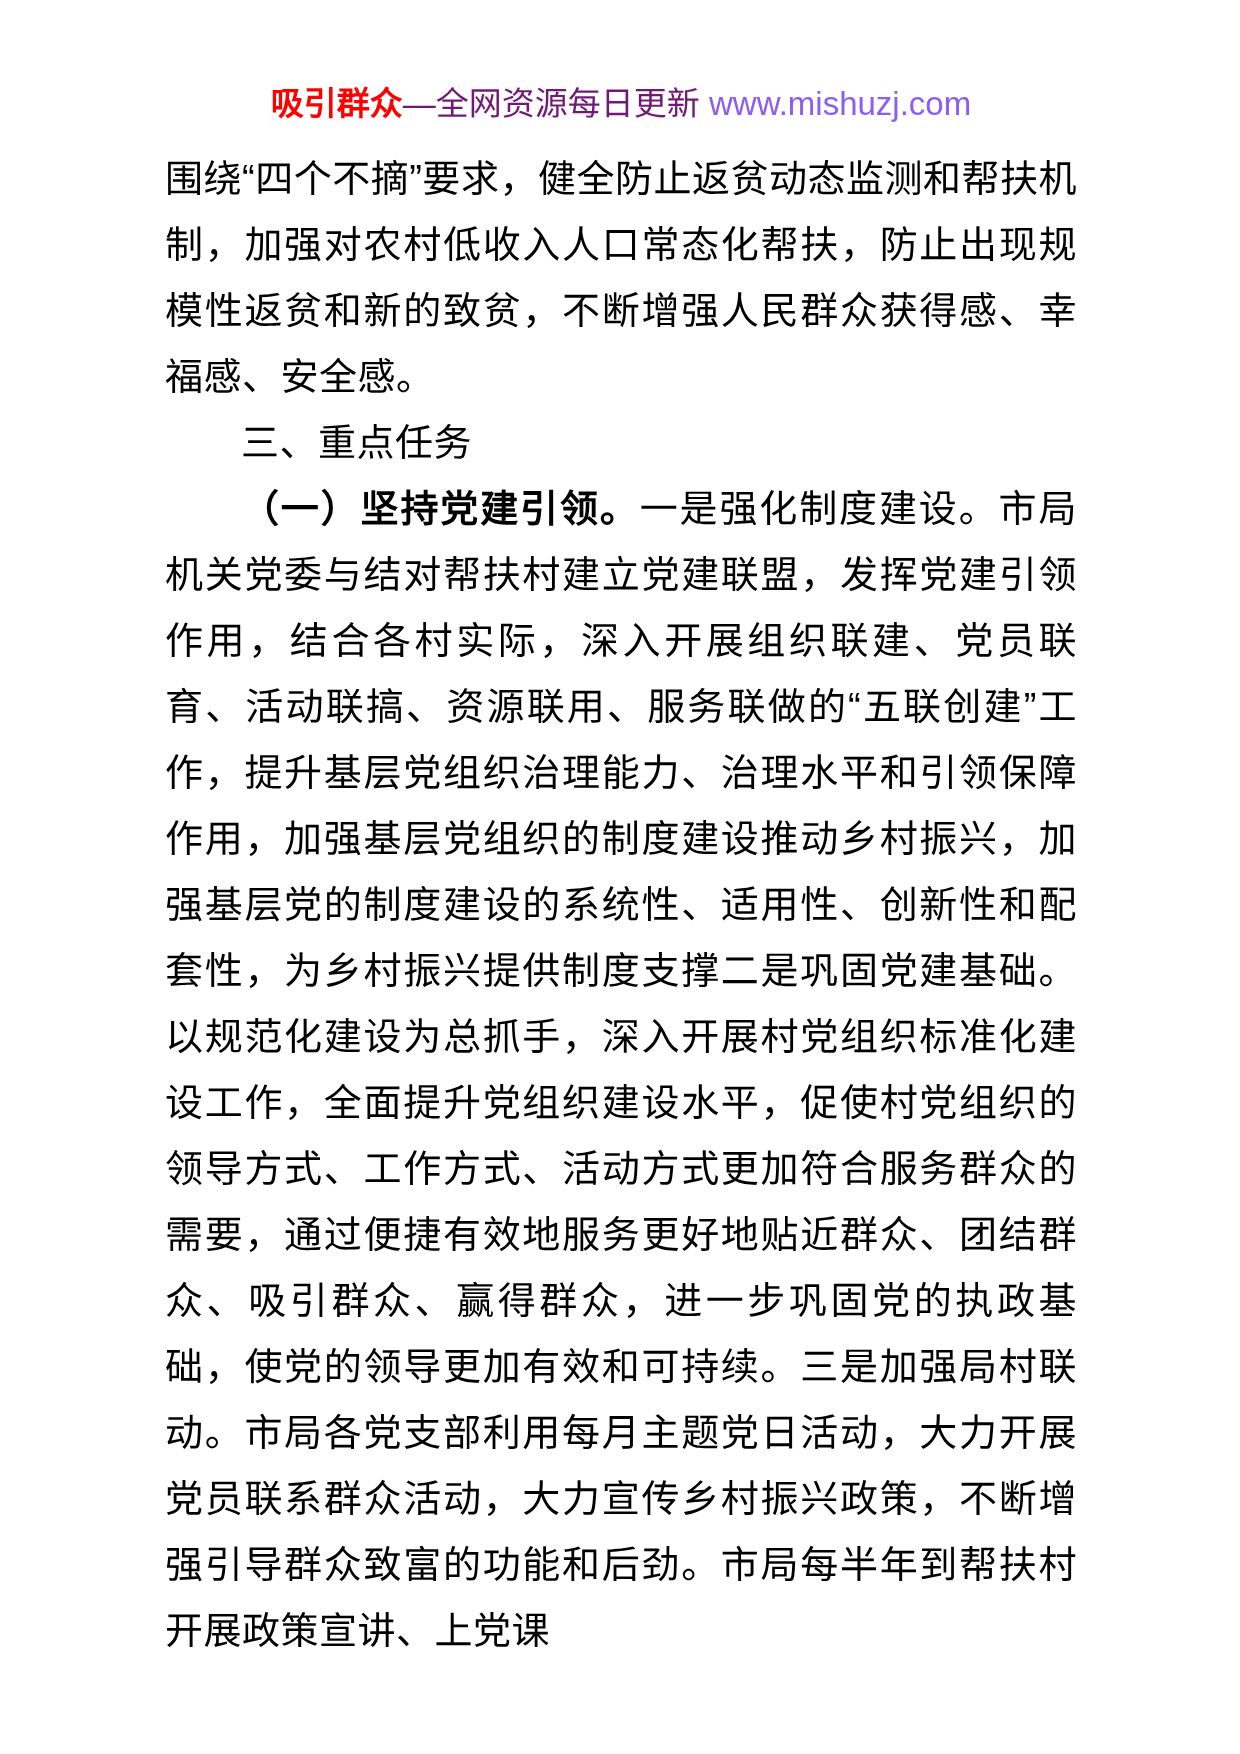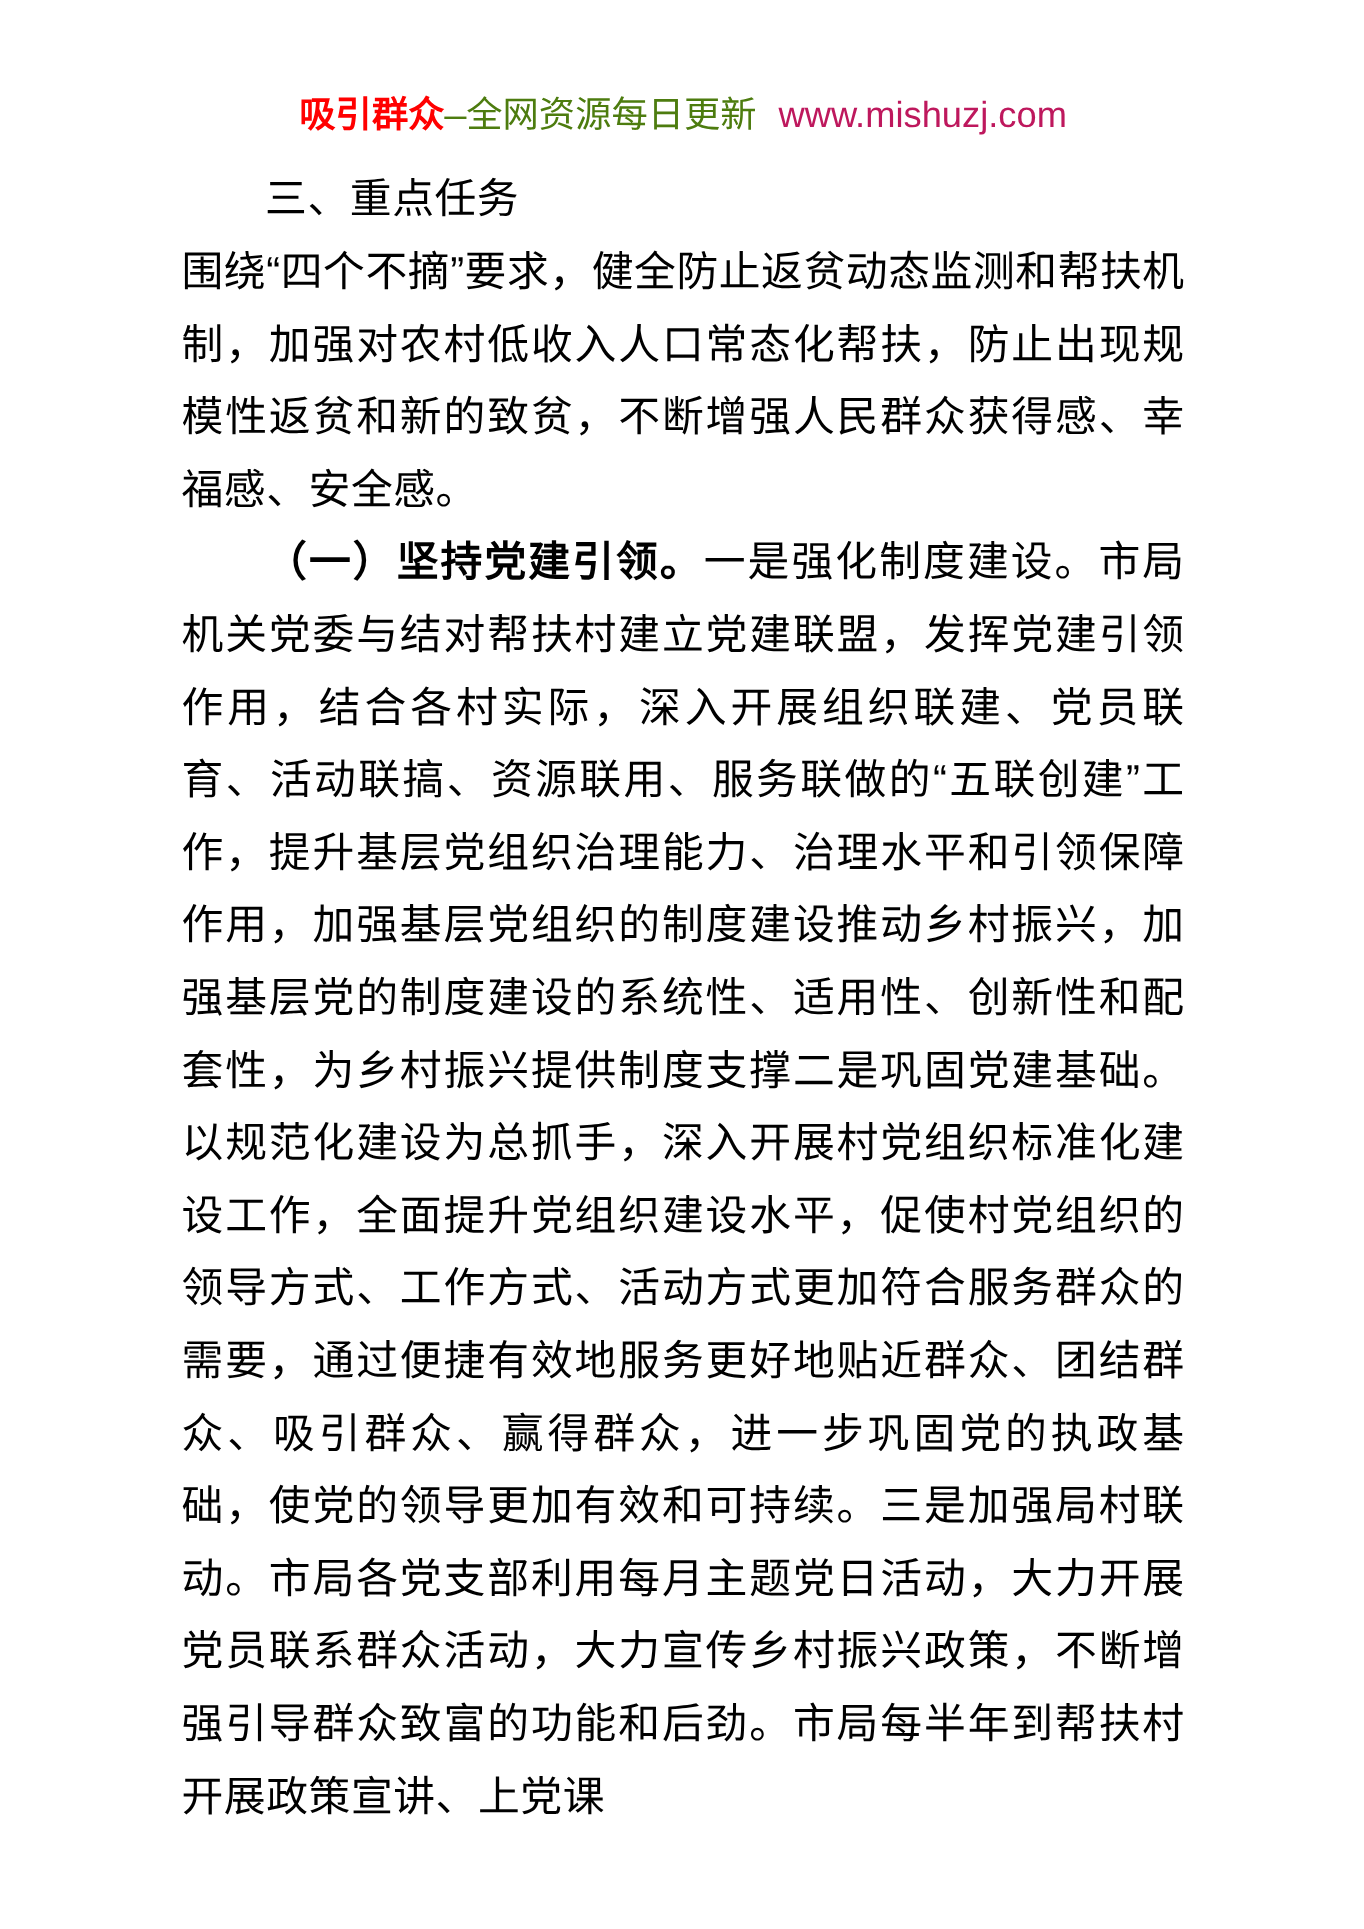--- a/index.html
+++ b/index.html
@@ -49,31 +49,31 @@
   .bold-lead {
     font-weight: 700;
   }
 </style>
 </head>
 <body>
 
 <div class="page">
 
   <div class="doc-header">
-    <span class="brand" style="color: rgb(255, 0, 0);">吸引群众</span><span style="color: #4d7c0f; font-family: Liberation Mono, monospace;">—全网资源每日更新 </span><span style="color: #be185d;">www.mishuzj.com</span>
+    <span class="brand" style="color: rgb(255, 0, 0);">吸引群众</span><span style="color: #701a75;">—全网资源每日更新 </span><span style="color: #8b5cf6;">www.mishuzj.com</span>
   </div>
 
   <div class="doc-body">
 
+    <p class="para">
+      <span>围绕“四个不摘”要求，健全防止返贫动态监测和帮扶机制，加强对农村低收入人口常态化帮扶，防止出现规模性返贫和新的致贫，不断增强人民群众获得感、幸福感、安全感。</span>
+    </p>
+
     <p class="para indent">
       <span>三、重点任务</span>
-    </p>
-
-    <p class="para">
-      <span>围绕“四个不摘”要求，健全防止返贫动态监测和帮扶机制，加强对农村低收入人口常态化帮扶，防止出现规模性返贫和新的致贫，不断增强人民群众获得感、幸福感、安全感。</span>
     </p>
 
     <p class="para indent">
       <span class="bold-lead">（一）坚持党建引领。</span><span>一是强化制度建设。市局机关党委与结对帮扶村建立党建联盟，发挥党建引领作用，结合各村实际，深入开展组织联建、党员联育、活动联搞、资源联用、服务联做的“五联创建”工作，提升基层党组织治理能力、治理水平和引领保障作用，加强基层党组织的制度建设推动乡村振兴，加强基层党的制度建设的系统性、适用性、创新性和配套性，为乡村振兴提供制度支撑二是巩固党建基础。以规范化建设为总抓手，深入开展村党组织标准化建设工作，全面提升党组织建设水平，促使村党组织的领导方式、工作方式、活动方式更加符合服务群众的需要，通过便捷有效地服务更好地贴近群众、团结群众、吸引群众、赢得群众，进一步巩固党的执政基础，使党的领导更加有效和可持续。三是加强局村联动。市局各党支部利用每月主题党日活动，大力开展党员联系群众活动，大力宣传乡村振兴政策，不断增强引导群众致富的功能和后劲。市局每半年到帮扶村开展政策宣讲、上党课</span>
     </p>
 
   </div>
 
 </div>
 

